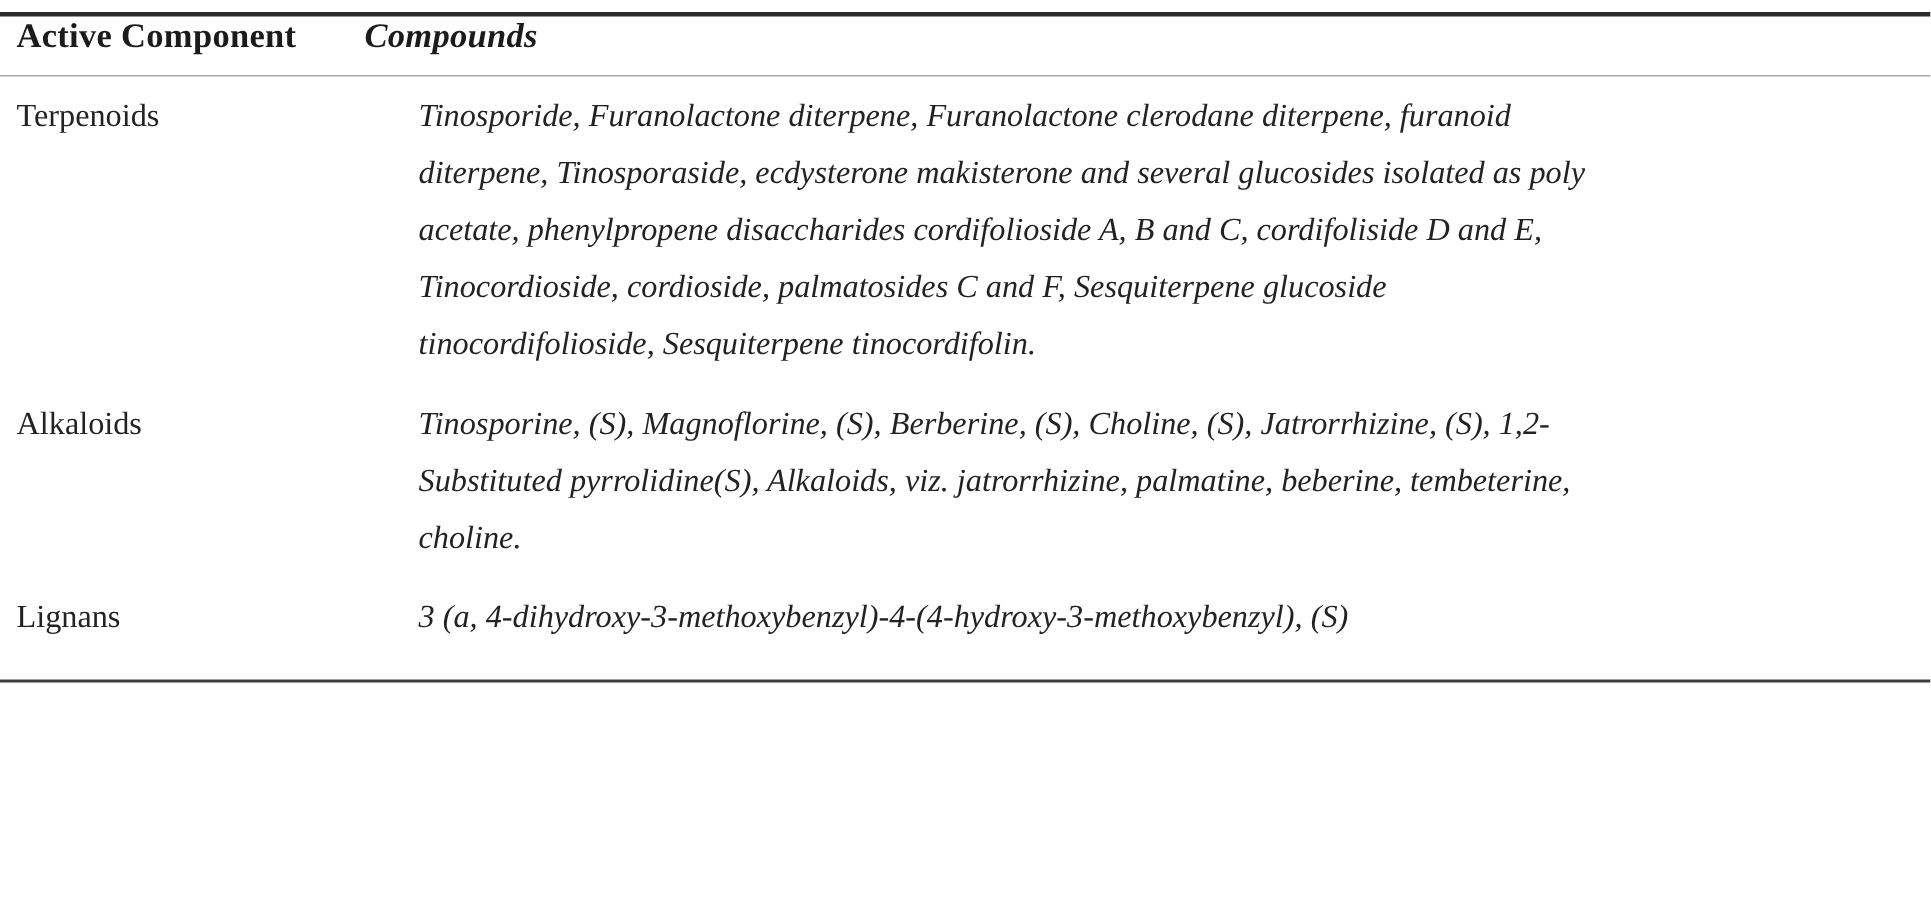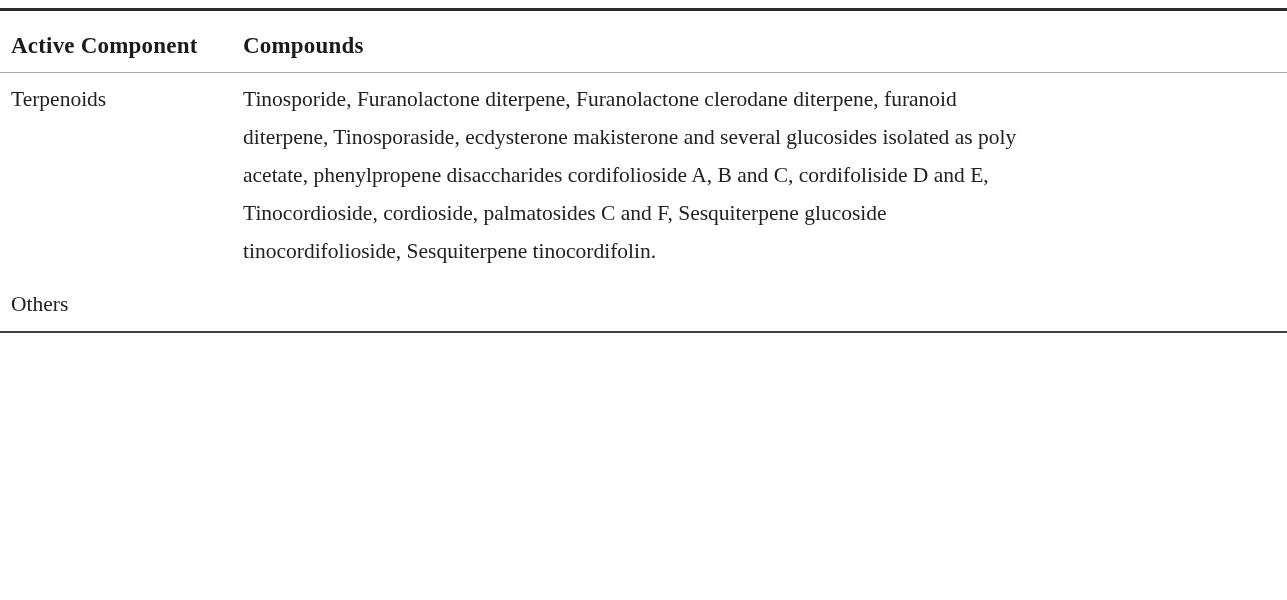--- a/index.html
+++ b/index.html
@@ -20,37 +20,39 @@
   .table {
     width: 100%;
     box-sizing: border-box;
     border-top: 3px solid #2b2b2b;
     border-bottom: 2px solid #3d3d3d;
   }
   .header-row {
     display: flex;
     align-items: baseline;
     border-bottom: 1px solid #a8a8a8;
-    padding: 22px 0 13px 0;
+    padding: 0 0 13px 0;
   }
   .row {
     display: flex;
     padding: 7px 0 8px 0;
+    gap: 36px;
   }
   .col-component {
     width: 243px;
     flex: 0 0 243px;
     box-sizing: border-box;
     padding-left: 11px;
   }
   .col-compounds {
     flex: 1 1 auto;
     box-sizing: border-box;
     padding-right: 6px;
     white-space: pre-line;
+    font-style: italic;
   }
   .header-row .cell {
     font-weight: 700;
     font-size: 23px;
     color: #1b1b1b;
     letter-spacing: 0.2px;
   }
   .row .cell {
     font-size: 21.5px;
     line-height: 38px;
@@ -69,21 +71,30 @@
 
     <div class="row">
       <div class="cell col-component">Terpenoids</div>
       <div class="cell col-compounds">Tinosporide, Furanolactone diterpene, Furanolactone clerodane diterpene, furanoid
 diterpene, Tinosporaside, ecdysterone makisterone and several glucosides isolated as poly
 acetate, phenylpropene disaccharides cordifolioside A, B and C, cordifoliside D and E,
 Tinocordioside, cordioside, palmatosides C and F, Sesquiterpene glucoside
 tinocordifolioside, Sesquiterpene tinocordifolin.</div>
     </div>
 
+    <div class="row">
+      <div class="cell col-component">Alkaloids</div>
+      <div class="cell col-compounds">Tinosporine, (S), Magnoflorine, (S), Berberine, (S), Choline, (S), Jatrorrhizine, (S), 1,2-
+Substituted pyrrolidine(S), Alkaloids, viz. jatrorrhizine, palmatine, beberine, tembeterine,
+choline.</div>
+    </div>
 
+    <div class="row">
+      <div class="cell col-component">Lignans</div>
+      <div class="cell col-compounds">3 (a, 4-dihydroxy-3-methoxybenzyl)-4-(4-hydroxy-3-methoxybenzyl), (S)</div>
+    </div>
 
 
     <div class="row">
-      <div class="cell col-component">Others</div>
     </div>
 
   </div>
 </div>
 
 </body></html>

